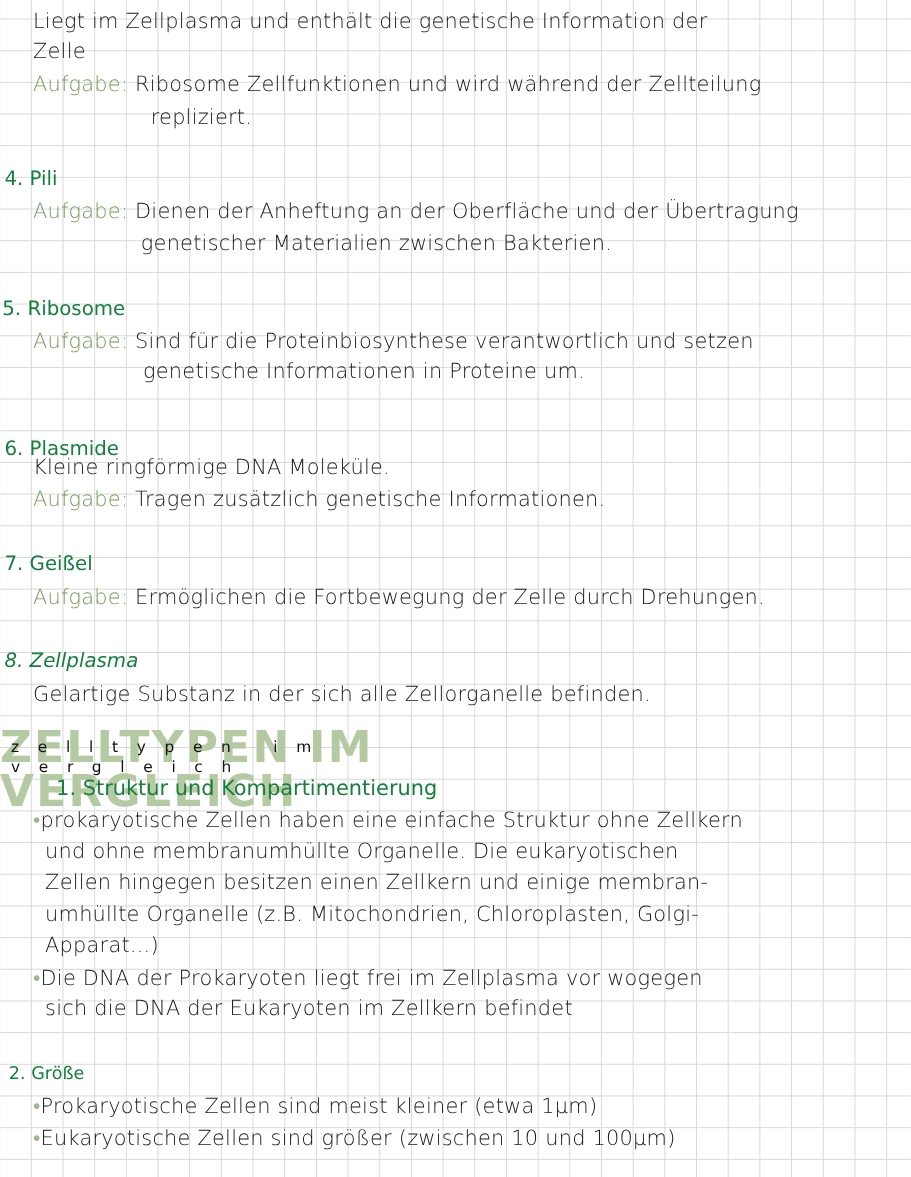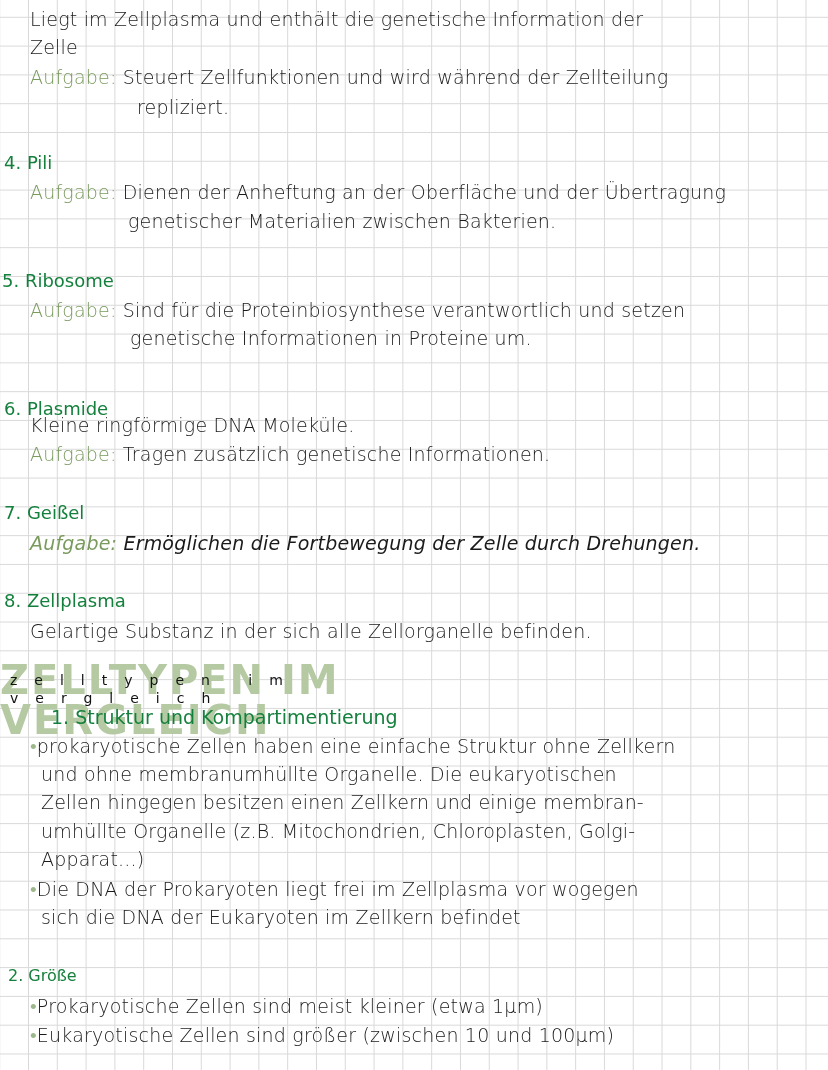--- a/index.html
+++ b/index.html
@@ -30,21 +30,21 @@
     letter-spacing: 17px; line-height: 18px;
   }
 </style>
 </head>
 <body>
 
 <div class="line" style="left:30px; top:8px;">Liegt im Zellplasma und enthält die genetische Information der</div>
 <div class="line" style="left:30px; top:36px;">Zelle</div>
 <div class="line" style="left:30px; top:66px;">
   <span class="label">Aufgabe:</span>
-  <span>Steuert Zellfunktionen und wird während der Zellteilung</span>
+  <span>Ribosome Zellfunktionen und wird während der Zellteilung</span>
 </div>
 <div class="line" style="left:137px; top:96px;">repliziert.</div>
 
 <div class="heading" style="left:4px; top:152px;">4. Pili</div>
 <div class="line" style="left:30px; top:181px;">
   <span class="label">Aufgabe:</span>
   <span>Dienen der Anheftung an der Oberfläche und der Übertragung</span>
 </div>
 <div class="line" style="left:128px; top:210px;">genetischer Materialien zwischen Bakterien.</div>
 
@@ -56,26 +56,26 @@
 <div class="line" style="left:130px; top:327px;">genetische Informationen in Proteine um.</div>
 
 <div class="heading" style="left:4px; top:386px;margin-top:12px;">6. Plasmide</div>
 <div class="line" style="left:30px; top:414px;">Kleine ringförmige DNA Moleküle.</div>
 <div class="line" style="left:30px; top:443px;">
   <span class="label">Aufgabe:</span>
   <span>Tragen zusätzlich genetische Informationen.</span>
 </div>
 
 <div class="heading" style="left:4px; top:502px;">7. Geißel</div>
-<div class="line" style="left:30px; top:532px;font-style:italic;">
+<div class="line" style="left:30px; top:532px;">
   <span class="label">Aufgabe:</span>
   <span>Ermöglichen die Fortbewegung der Zelle durch Drehungen.</span>
 </div>
 
-<div class="heading" style="left:4px; top:590px;">8. Zellplasma</div>
+<div class="heading" style="left:4px; top:590px;font-style:italic;">8. Zellplasma</div>
 <div class="line" style="left:30px; top:620px;">Gelartige Substanz in der sich alle Zellorganelle befinden.</div>
 
 <div class="banner">
   <div class="banner-bg">ZELLTYPEN IM VERGLEICH</div>
   <div class="banner-fg">zelltypen im vergleich</div>
 </div>
 
 <div class="heading" style="left:4px; top:706px; font-size:19px;margin-left:47px;">1. Struktur und Kompartimentierung</div>
 <div class="line" style="left:30px; top:735px;">
   <span class="bullet">•</span><span>prokaryotische Zellen haben eine einfache Struktur ohne Zellkern</span>

